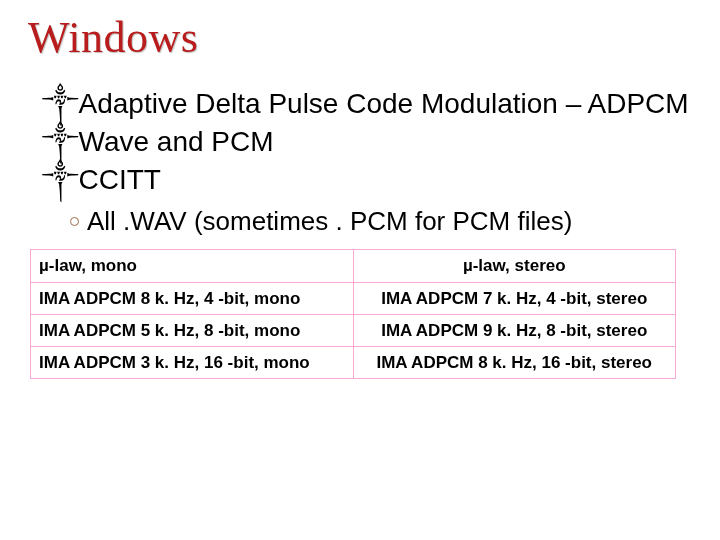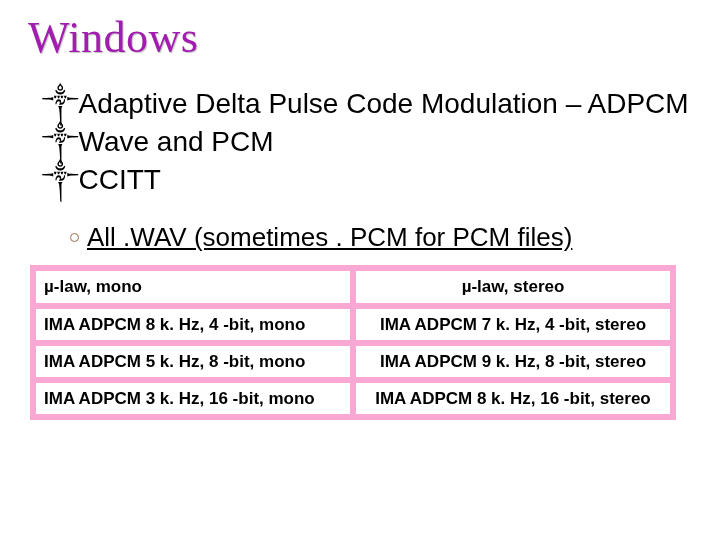--- a/index.html
+++ b/index.html
@@ -15,65 +15,64 @@
   .slide {
     position: relative;
     width: 720px;
     height: 540px;
     box-sizing: border-box;
     padding: 12px 28px 20px 28px;
   }
   .title {
     font-family: "Times New Roman", Times, serif;
     font-size: 44px;
-    color: #a21caf;
+    color: #b91c1c;
     text-shadow: 1px 1px 1px rgba(0,0,0,0.25);
     margin: 0 0 22px 0;
     font-weight: 400;
     letter-spacing: 0.5px;
   }
   .bullets {
     margin-left: 14px;
   }
   .bullet-line {
     font-size: 28px;
     line-height: 1.35;
     display: block;
   }
   .bullet-line .scr {
     font-family: "Brush Script MT", "Segoe Script", cursive;
     font-size: 28px;
     display: inline;
   }
   .sub-bullet {
     margin-left: 28px;
-    margin-top: 24px;
+    margin-top: 8px;
     font-size: 26px;
-    text-decoration: underline;
   }
   .sub-bullet .ring {
     display: inline-block;
     width: 7px;
     height: 7px;
     border: 1.5px solid #9e6b4a;
     border-radius: 50%;
     vertical-align: middle;
     margin-right: 8px;
     position: relative;
     top: -2px;
   }
   table {
     border-collapse: collapse;
     width: 646px;
     margin-top: 12px;
     margin-left: 2px;
     table-layout: fixed;
   }
   td {
-    border: 6px solid #f9a8d4;
+    border: 1px solid #f9a8d4;
     padding: 5px 8px 5px 8px;
     font-size: 17px;
     font-weight: 700;
     font-family: Arial, Helvetica, sans-serif;
     vertical-align: top;
     line-height: 1.25;
   }
   td:first-child { width: 50%; }
   td:last-child  { width: 50%; text-align: center; }
 </style>

